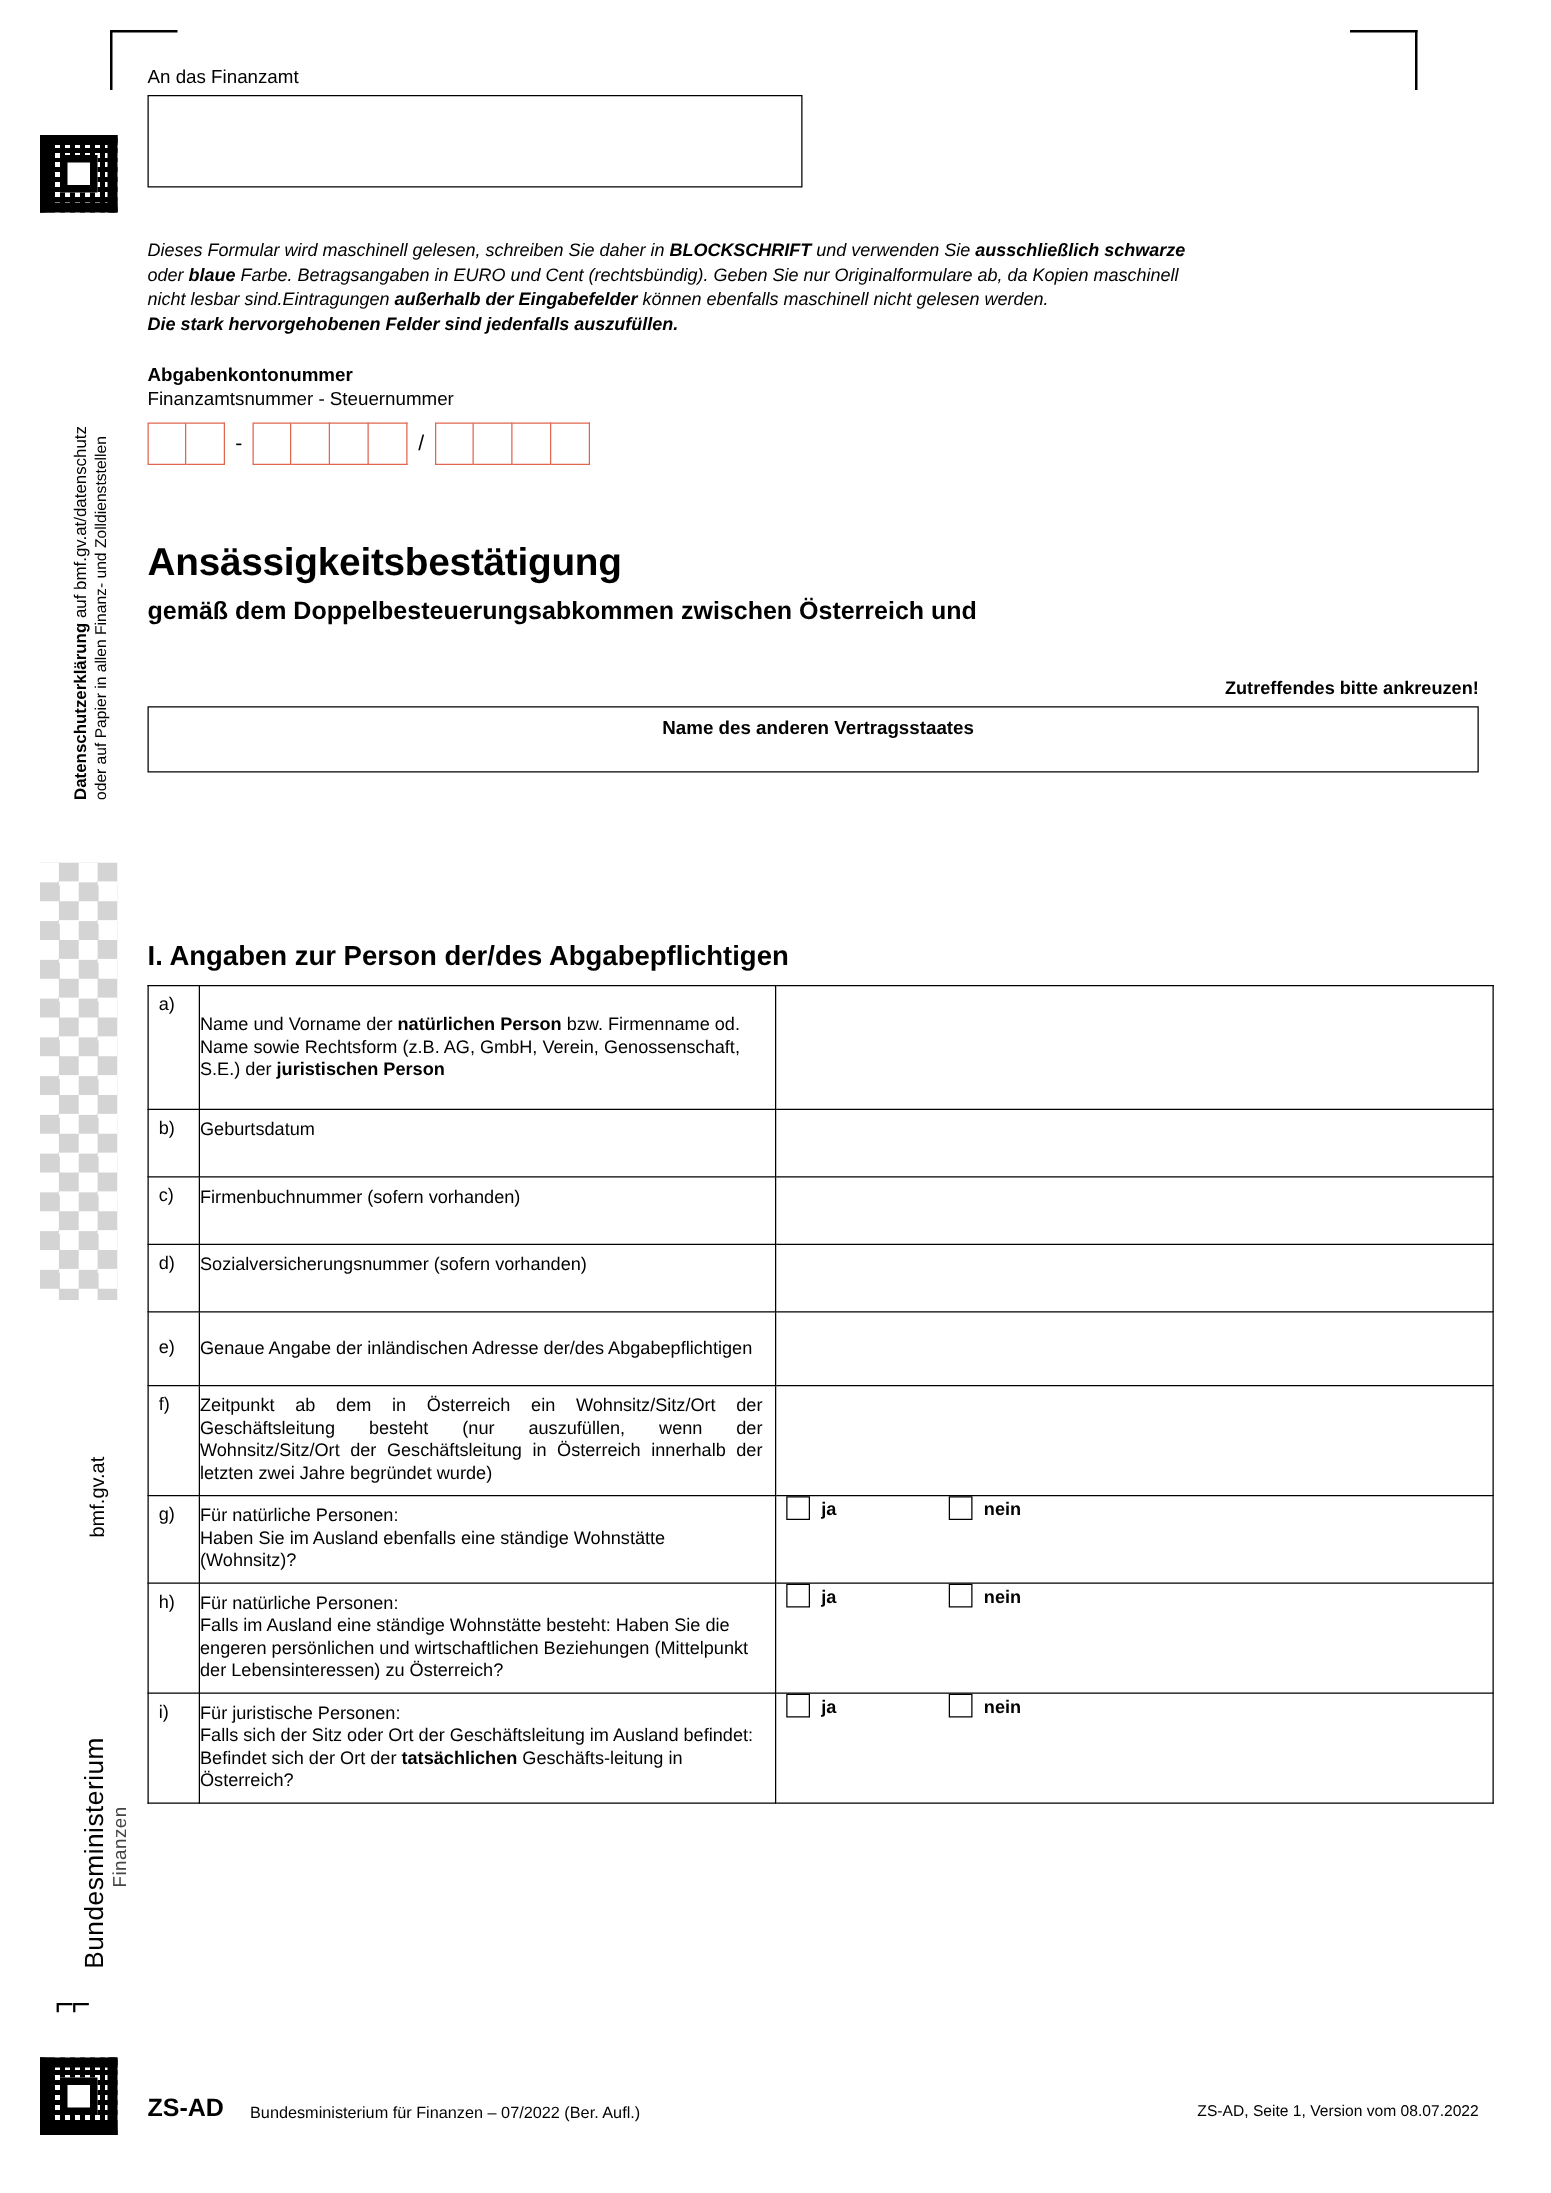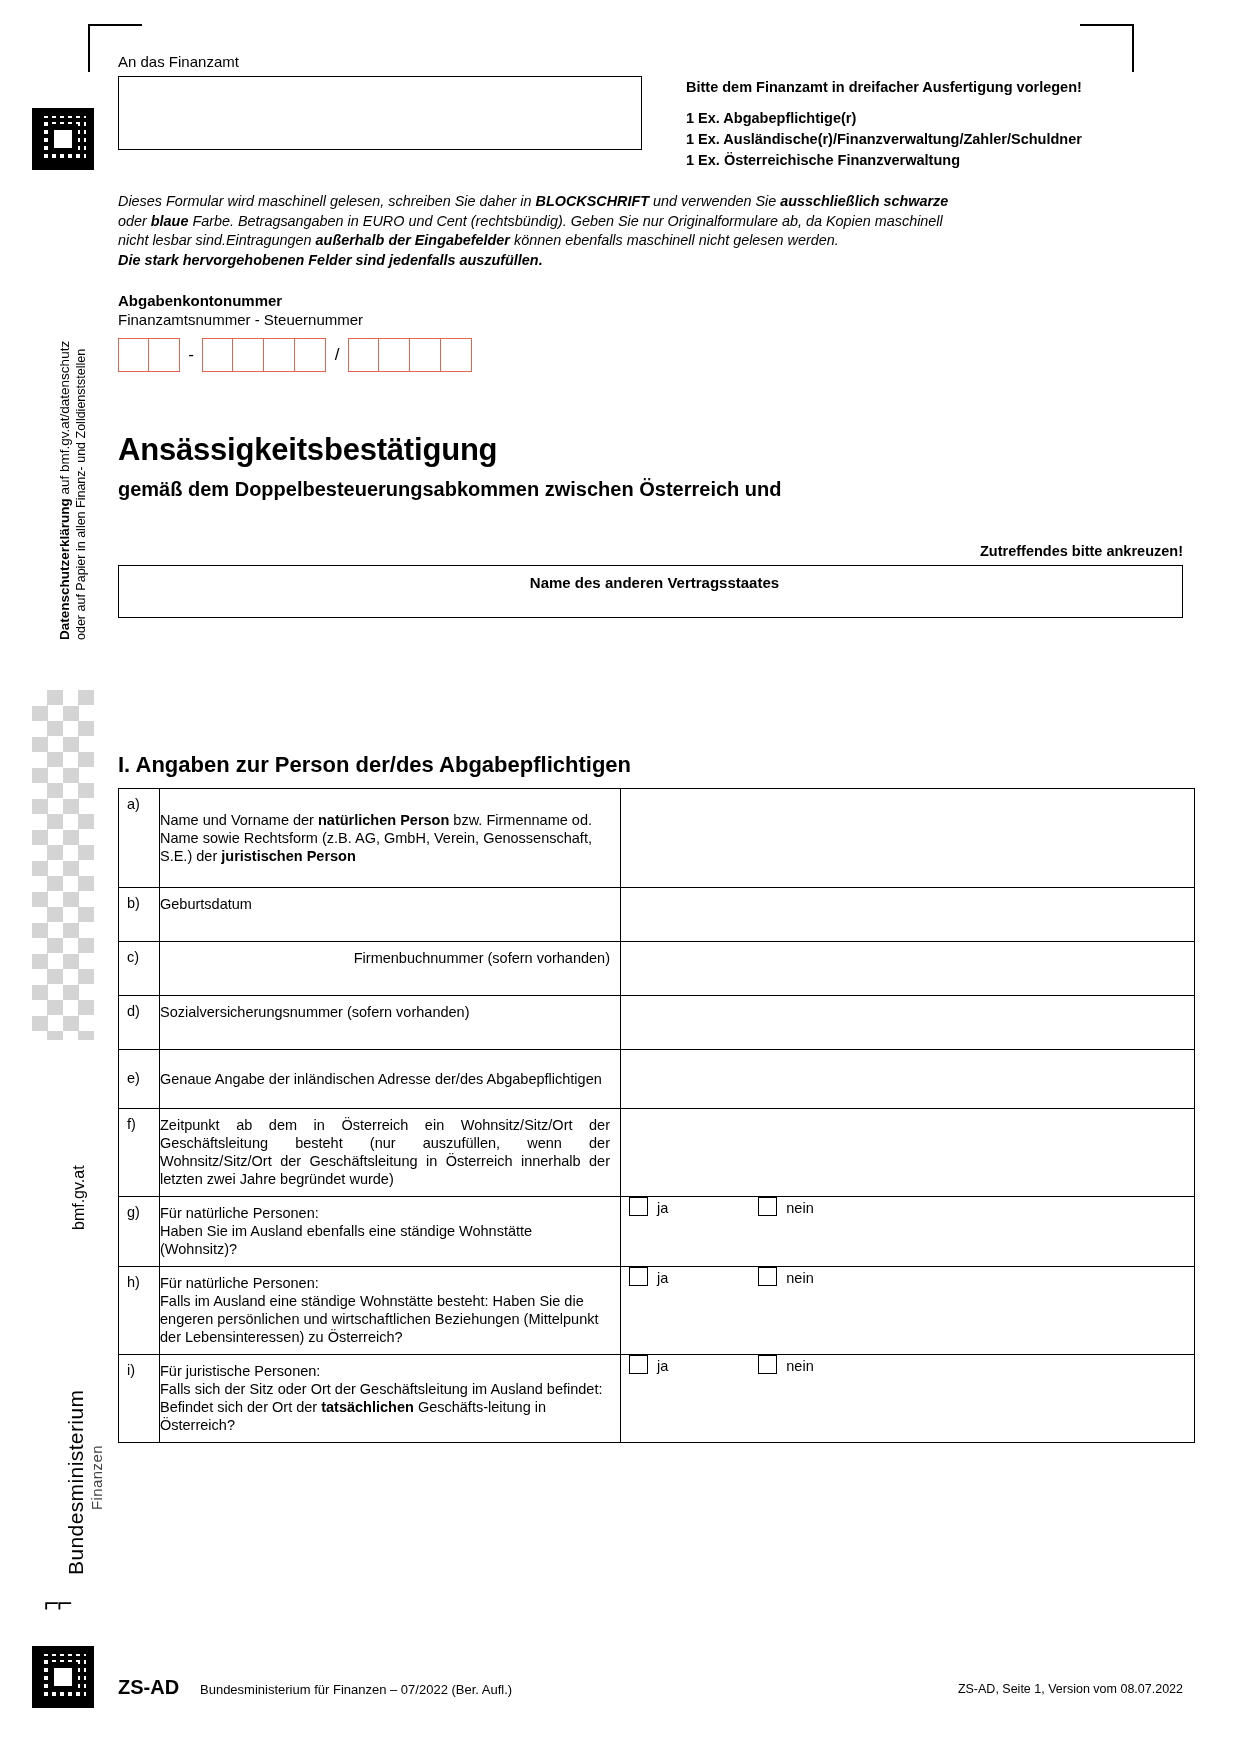--- a/index.html
+++ b/index.html
@@ -271,20 +271,21 @@
   .ck {
     width: 19px;
     height: 19px;
     border: 1px solid #000;
     box-sizing: border-box;
     flex: none;
   }
   .ck-lab {
     font-size: 14.5px;
     margin: 0 90px 0 9px;
+    font-weight: bold;
   }
   .ck-lab.last { margin-right: 0; }
 
   
   .footer-line {
     position: absolute;
     left: 118px;
     top: 1676px;
     font-size: 20px;
     font-weight: bold;
@@ -324,27 +325,20 @@
     <span class="line2">oder auf Papier in allen Finanz- und Zolldienststellen</span>
   </div>
   <div class="vert vert-bmf">bmf.gv.at</div>
   <div class="vert vert-ministerium">Bundesministerium</div>
   <div class="vert vert-finanzen">Finanzen</div>
   <div class="flag-mark">⌐⌐</div>
 
   <div class="fa-label">An das Finanzamt</div>
   <div class="fa-box"></div>
 
-  <div class="triple">
-    <div>Bitte dem Finanzamt in dreifacher Ausfertigung vorlegen!</div>
-    <span class="gap"></span>
-    <div>1 Ex. Abgabepflichtige(r)</div>
-    <div>1 Ex. Ausländische(r)/Finanzverwaltung/Zahler/Schuldner</div>
-    <div>1 Ex. Österreichische Finanzverwaltung</div>
-  </div>
 
   <div class="machine-note">
     <span>Dieses Formular wird maschinell gelesen, schreiben Sie daher in </span><b>BLOCKSCHRIFT</b><span> und verwenden Sie </span><b>ausschließlich schwarze</b><br>
     <span>oder </span><b>blaue</b><span> Farbe. Betragsangaben in EURO und Cent (rechtsbündig). Geben Sie nur Originalformulare ab, da Kopien maschinell</span><br>
     <span>nicht lesbar sind.Eintragungen </span><b>außerhalb der Eingabefelder</b><span> können ebenfalls maschinell nicht gelesen werden.</span><br>
     <b>Die stark hervorgehobenen Felder sind jedenfalls auszufüllen.</b>
   </div>
 
   <div class="akn-title">Abgabenkontonummer</div>
   <div class="akn-sub">Finanzamtsnummer - Steuernummer</div>
@@ -389,21 +383,21 @@
       </td>
       <td class="c-field"></td>
     </tr>
     <tr>
       <td class="c-letter">b)</td>
       <td class="c-text" style="height:38px;">Geburtsdatum</td>
       <td class="c-field"></td>
     </tr>
     <tr>
       <td class="c-letter">c)</td>
-      <td class="c-text" style="height:38px;text-align:right;">Firmenbuchnummer (sofern vorhanden)</td>
+      <td class="c-text" style="height:38px;">Firmenbuchnummer (sofern vorhanden)</td>
       <td class="c-field"></td>
     </tr>
     <tr>
       <td class="c-letter">d)</td>
       <td class="c-text" style="height:38px;">Sozialversicherungsnummer (sofern vorhanden)</td>
       <td class="c-field"></td>
     </tr>
     <tr>
       <td class="c-letter" style="padding-top:20px;">e)</td>
       <td class="c-text justify" style="padding-top:20px;padding-bottom:20px;">Genaue Angabe der inländischen Adresse der/des Abgabepflichtigen</td>

